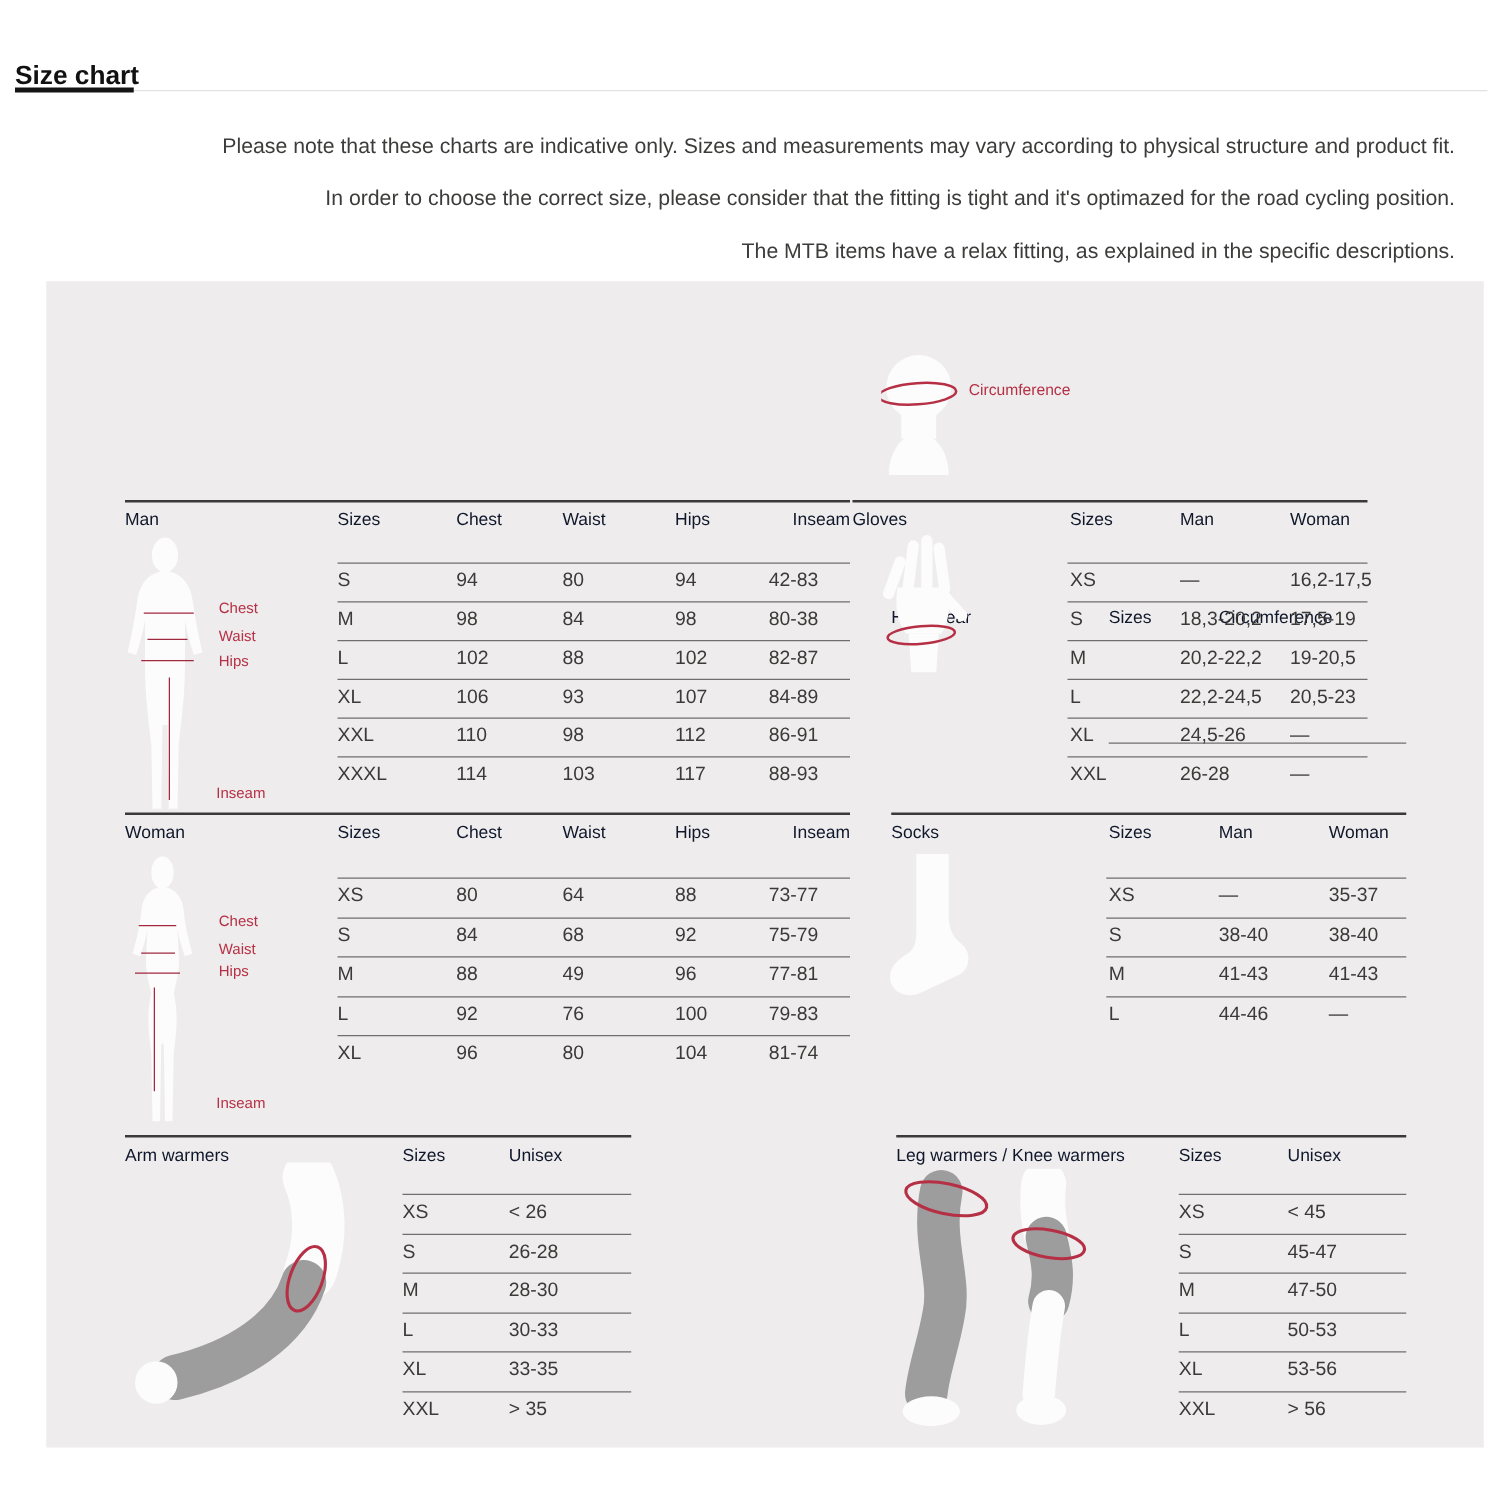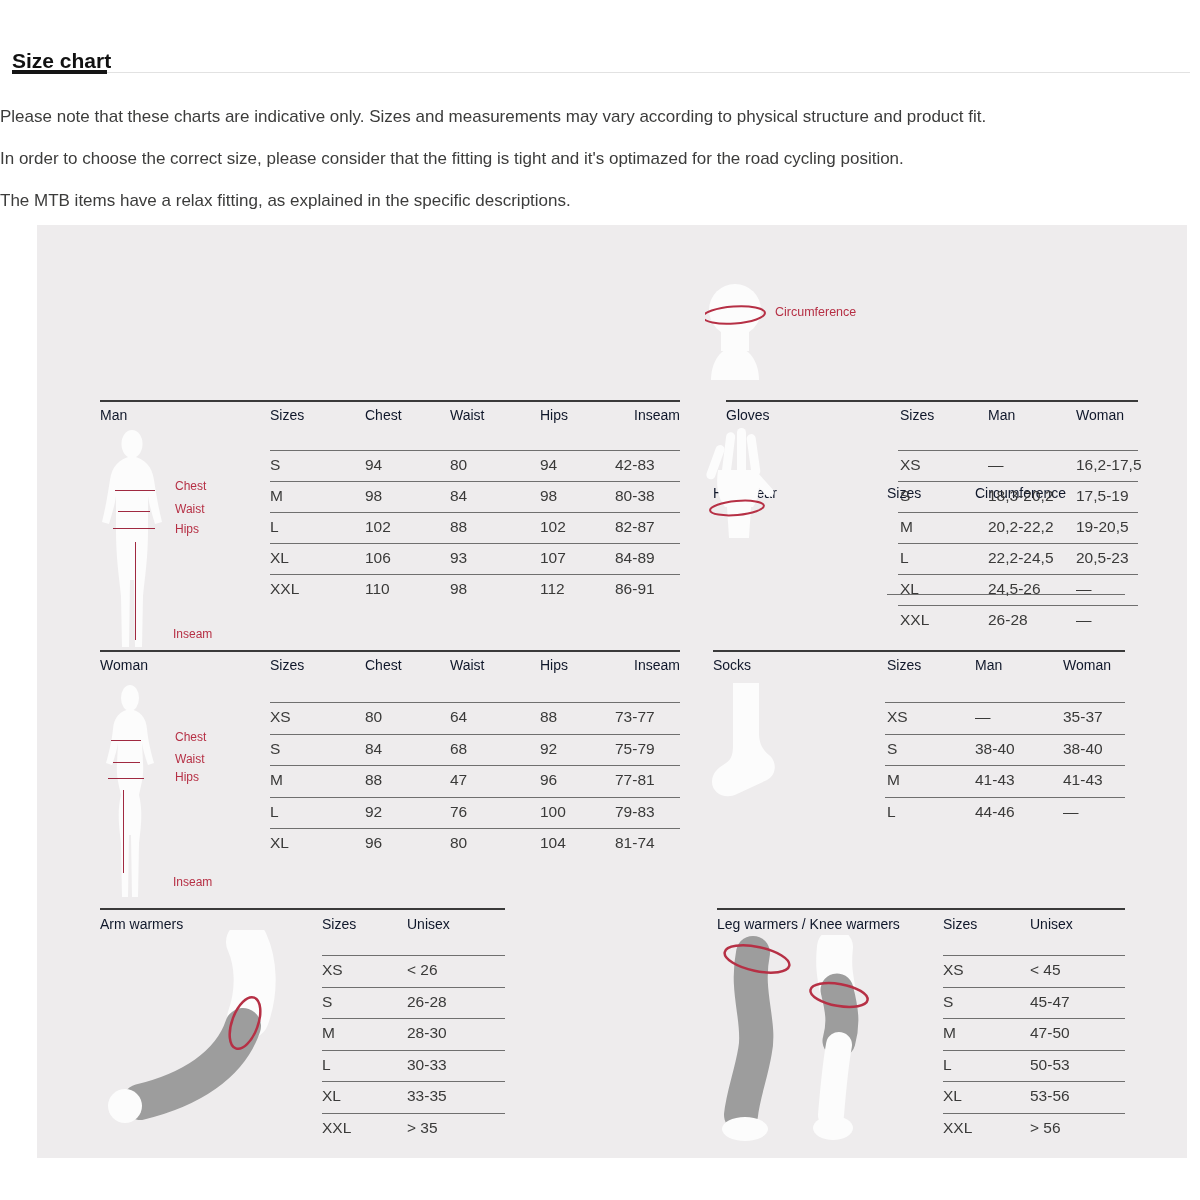--- a/index.html
+++ b/index.html
@@ -3,21 +3,21 @@
 <meta charset="utf-8">
 <style>
   html,body{margin:0;padding:0;background:#ffffff;}
   body{width:1200px;height:1200px;position:relative;overflow:hidden;
        font-family:"Liberation Sans","DejaVu Sans",sans-serif;
        -webkit-font-smoothing:antialiased;}
   
   #page-title{position:absolute;left:12px;top:34px;font-size:21px;font-weight:bold;color:#111;margin-top:15px;}
   #title-rule{position:absolute;left:12px;top:72px;width:1178px;border-top:1px solid #e2e2e2;}
   #title-rule-black{position:absolute;left:12px;top:70px;width:95px;height:4px;background:#151515;}
-  .note{position:absolute;left:0;width:1164px;text-align:left;font-size:17px;color:#3c3c3b;}
+  .note{position:absolute;left:0;width:1164px;text-align:right;font-size:17px;color:#3c3c3b;}
   
   #panel{position:absolute;left:37px;top:225px;width:1150px;height:933px;background:#eeeced;}
   #panel-title{position:absolute;left:45px;top:32px;font-size:26px;font-weight:bold;color:#1d1d1b;letter-spacing:-0.2px;}
   
   .tbl{position:absolute;}
   .secline{position:absolute;left:0;top:0;border-top:2px solid #3a3a3a;}
   .trow{position:absolute;left:0;width:100%;height:31px;}
   .rline{position:absolute;top:0;border-top:1px solid #6f6f6f;height:0;}
   .th{position:absolute;font-size:14px;font-weight:normal;color:#0f172a;white-space:nowrap;}
   .td{position:absolute;top:6px;font-size:15.5px;color:#3a3a39;white-space:nowrap;}
@@ -107,40 +107,48 @@
       <span class="td mc5">84-89</span>
     </div>
     <div class="trow" style="top:174px">
       <span class="rline" style="left:170px;width:410px"></span>
       <span class="td mc1">XXL</span>
       <span class="td mc2">110</span>
       <span class="td mc3">98</span>
       <span class="td mc4">112</span>
       <span class="td mc5">86-91</span>
     </div>
+    <div class="trow" style="top:205px">
+      <span class="rline" style="left:170px;width:410px"></span>
+      <span class="td mc1">XXXL</span>
+      <span class="td mc2">114</span>
+      <span class="td mc3">103</span>
+      <span class="td mc4">117</span>
+      <span class="td mc5">88-93</span>
+    </div>
   </div>
 
   <div class="figure" style="left:58px;top:205px">
     <svg width="72" height="222" viewBox="0 0 72 222">
       <g fill="#fcfcfc">
         <ellipse cx="37" cy="14" rx="10.5" ry="14"></ellipse>
         <path d="M37 26 C24 29 17 36 15 50 C13 62 11 76 7 92 L14 94 C17 84 20 74 21 66 L21 100 C21 128 24 146 26 166 L27 217 L34 217 L35 150 L39 150 L40 217 L47 217 L48 166 C50 146 53 128 53 100 L53 66 C54 74 57 84 60 94 L67 92 C63 76 61 62 59 50 C57 36 50 29 37 26 Z"></path>
       </g>
     </svg>
   </div>
   <div class="redline" style="left:78px;top:265px;width:40px"></div>
   <div class="redline" style="left:81px;top:286px;width:32px"></div>
   <div class="redline" style="left:76px;top:303px;width:42px"></div>
   <div class="redvline" style="left:98px;top:317px;height:98px"></div>
   <div class="redlbl" style="left:138px;top:254px">Chest</div>
   <div class="redlbl" style="left:138px;top:277px">Waist</div>
   <div class="redlbl" style="left:138px;top:297px">Hips</div>
   <div class="redlbl" style="left:136px;top:402px">Inseam</div>
 
-  <div class="tbl" style="left:689px;top:175px;width:412px;height:268px">
+  <div class="tbl" style="left:645px;top:175px;width:412px;height:268px">
     <div class="secline" style="width:412px"></div>
     <div class="th" style="left:0;top:7px">Gloves</div>
     <div class="th gc1" style="top:7px">Sizes</div>
     <div class="th gc2" style="top:7px">Man</div>
     <div class="th gc3" style="top:7px">Woman</div>
     <div class="trow" style="top:50px">
       <span class="rline" style="left:172px;width:240px"></span>
       <span class="td gc1">XS</span>
       <span class="td gc2">—</span>
       <span class="td gc3">16,2-17,5</span>
@@ -213,21 +221,21 @@
       <span class="td mc1">S</span>
       <span class="td mc2">84</span>
       <span class="td mc3">68</span>
       <span class="td mc4">92</span>
       <span class="td mc5">75-79</span>
     </div>
     <div class="trow" style="top:115px">
       <span class="rline" style="left:170px;width:410px"></span>
       <span class="td mc1">M</span>
       <span class="td mc2">88</span>
-      <span class="td mc3">47</span>
+      <span class="td mc3">49</span>
       <span class="td mc4">96</span>
       <span class="td mc5">77-81</span>
     </div>
     <div class="trow" style="top:147px">
       <span class="rline" style="left:170px;width:410px"></span>
       <span class="td mc1">L</span>
       <span class="td mc2">92</span>
       <span class="td mc3">76</span>
       <span class="td mc4">100</span>
       <span class="td mc5">79-83</span>

